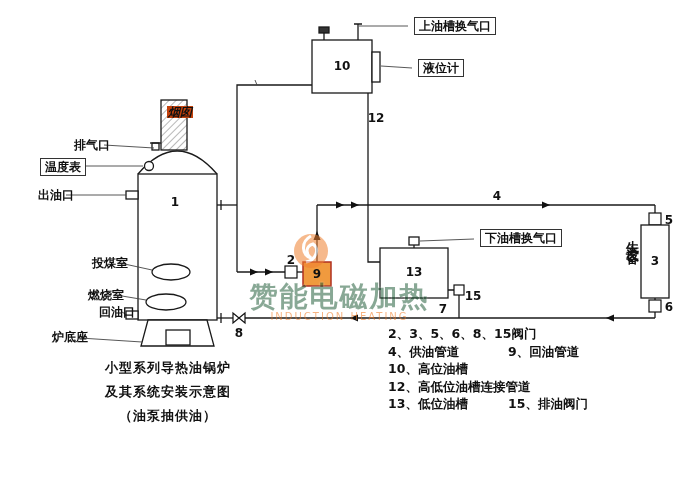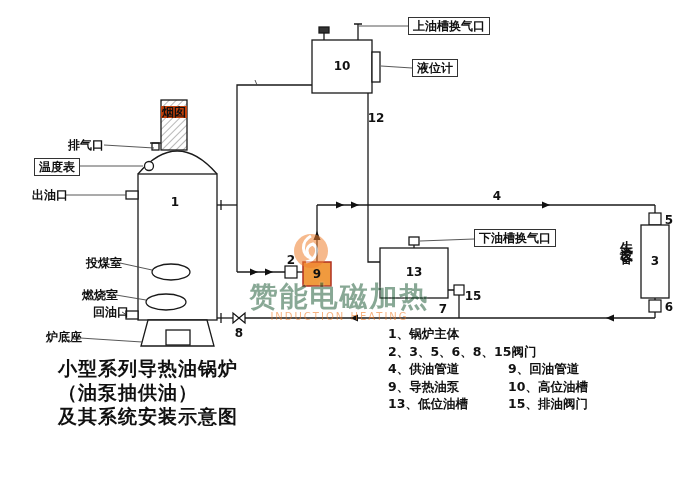--- a/index.html
+++ b/index.html
@@ -2,28 +2,28 @@
 <html><head>
 <meta charset="utf-8">
 <style>
   html,body{margin:0;padding:0;background:#ffffff;}
   .canvas{
     position:relative;width:700px;height:495px;background:#fff;
     outline:1px solid #d6d6d6;overflow:hidden;
     font-family:"DejaVu Sans","Liberation Sans",sans-serif;color:#111;
   }
   svg.diagram{position:absolute;left:0;top:0;z-index:1;}
-  .lbl{position:absolute;z-index:6;font-size:12px;line-height:1;white-space:nowrap;color:#111;font-weight:600;}
+  .lbl{position:absolute;z-index:6;font-size:12px;line-height:1;white-space:nowrap;color:#111;font-weight:600;margin-left:6px;}
   .boxed{border:1px solid #333;padding:2px 4px;background:#fff;}
-  .whitebg{background:#c2410c;padding:0 1px;}
+  .whitebg{background:#c2410c;padding:0 1px;font-style:italic;}
   .center{transform:translateX(-50%);}
   .num{position:absolute;z-index:6;font-size:12px;font-weight:700;transform:translateX(-50%);line-height:1;}
   .vtext{writing-mode:vertical-rl;letter-spacing:4px;font-size:13px;font-weight:700;}
-  .title{position:absolute;left:58px;top:356px;width:220px;z-index:6;text-align:left;
-         font-size:19px;font-weight:700;line-height:24px;letter-spacing:1px;}
+  .title{position:absolute;left:58px;top:356px;width:220px;z-index:6;text-align:center;
+         font-size:13px;font-weight:700;line-height:24px;letter-spacing:1px;}
   .legend{position:absolute;left:388px;top:325px;z-index:6;font-size:12.5px;font-weight:700;line-height:17.5px;}
   .legend .row{display:flex;}
   .legend .c1{width:120px;}
   .wm-logo{position:absolute;left:292px;top:232px;z-index:5;opacity:.55;pointer-events:none;}
   .wm-text{position:absolute;left:232px;top:278px;width:215px;z-index:5;text-align:center;
            font-size:28px;font-weight:700;letter-spacing:2px;color:#14532d;opacity:.5;
            pointer-events:none;text-shadow:0 0 2px #fff;}
   .wm-sub{position:absolute;left:232px;top:311px;width:215px;z-index:5;text-align:center;
           font-size:10px;letter-spacing:2px;color:#f0761c;opacity:.55;pointer-events:none;}
 </style>
@@ -161,38 +161,37 @@
   <div class="num" style="left:443px;top:303px">7</div>
   <div class="num" style="left:239px;top:327px">8</div>
   <div class="num" style="left:317px;top:268px">9</div>
   <div class="num" style="left:342px;top:60px">10</div>
   <div class="num" style="left:376px;top:112px">12</div>
   <div class="num" style="left:414px;top:266px">13</div>
   <div class="num" style="left:473px;top:290px">15</div>
 
   <div class="title">
     <div>小型系列导热油锅炉</div>
+    <div>及其系统安装示意图</div>
     <div>（油泵抽供油）</div>
-    <div>及其系统安装示意图</div>
   </div>
 
   <div class="legend">
-    <div class="row">
-      <span class="c1">1、锅炉主体</span>
-    </div>
     <div class="row">
       <span>2、3、5、6、8、15阀门</span>
     </div>
     <div class="row">
       <span class="c1">4、供油管道</span>
       <span>9、回油管道</span>
     </div>
     <div class="row">
-      <span class="c1">9、导热油泵</span>
       <span>10、高位油槽</span>
+    </div>
+    <div class="row">
+      <span>12、高低位油槽连接管道</span>
     </div>
     <div class="row">
       <span class="c1">13、低位油槽</span>
       <span>15、排油阀门</span>
     </div>
   </div>
 
 </div>
 
 </body></html>

